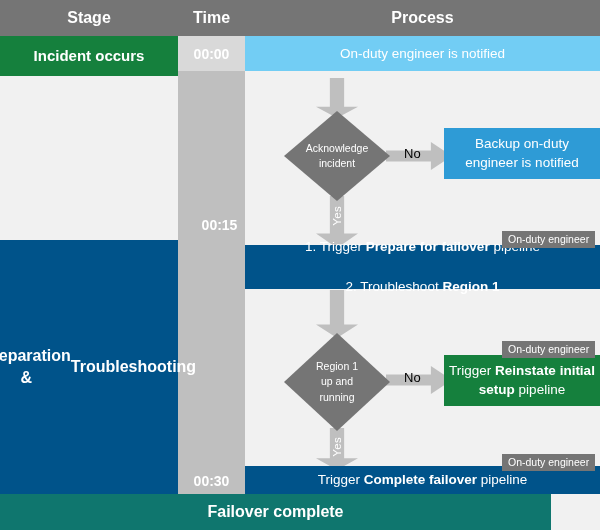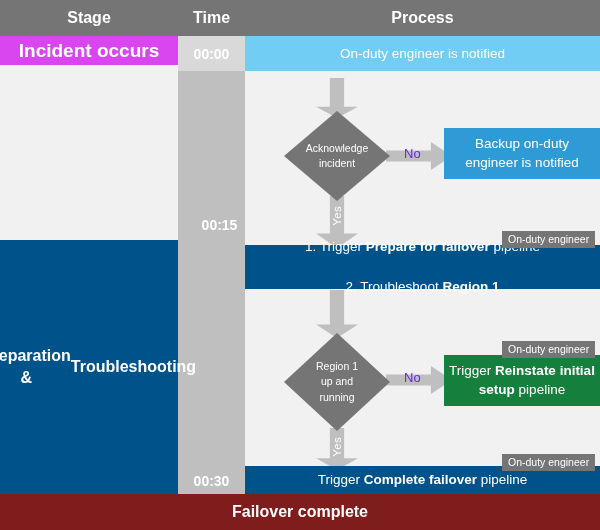--- a/index.html
+++ b/index.html
@@ -29,21 +29,21 @@
 
   
   .stage {
     position: absolute; left: 0; width: 178px;
     color: #ffffff;
     display: flex; align-items: center; justify-content: center;
     text-align: center;
     font-size: 16px; font-weight: bold;
     line-height: 1.35;
   }
-  .stage-incident { top: 36px;  height: 29px; background: #d946ef; font-size: 19px;}
+  .stage-incident { top: 36px;  height: 40px; background: #15803d; font-size: 15px;}
   .stage-ack      { top: 71px;  height: 169px; background: #3b9ddd; }
   .stage-prep     { top: 240px; height: 254px; background: #00538a; }
 
   
   .timecol {
     position: absolute; left: 178px; width: 67px;
     background: #bfbfbf;
     color: #ffffff; font-size: 14px; font-weight: bold;
   }
   .time-bg-top  { top: 36px;  height: 35px; background: #d9d9d9; }
@@ -128,21 +128,21 @@
   .d-region { left: 284px; top: 333px; width: 106px; height: 98px; }
   .vtext {
     position: absolute; z-index: 6;
     color: #ffffff; font-size: 11.5px;
     writing-mode: vertical-rl;
     transform: rotate(180deg);
     letter-spacing: .3px;
   }
   .htext {
     position: absolute; z-index: 6;
-    color: #6d28d9; font-size: 13px;
+    color: #000000; font-size: 13px;
   }
 
   
   .ar-v {
     position: absolute; z-index: 3; background: #bfbfbf;
     clip-path: polygon(33% 0%, 67% 0%, 67% 72%, 100% 72%, 50% 100%, 0% 72%, 33% 72%);
   }
   .ar-h {
     position: absolute; z-index: 3; background: #bfbfbf;
     clip-path: polygon(0% 30%, 68% 30%, 68% 0%, 100% 50%, 68% 100%, 68% 70%, 0% 70%);
@@ -157,22 +157,22 @@
   .ah2 { left: 386px; top: 366px; width: 66px; height: 28px; }
 
   .yes1 { left: 331px; top: 206px; }
   .yes2 { left: 331px; top: 437px; }
   .no1  { left: 404px; top: 146px; }
   .no2  { left: 404px; top: 370px; }
 
   
   .footer {
     position: absolute; left: 0; top: 494px;
-    width: 600px; height: 36px;
-    background: #7f1d1d; color: #ffffff;
+    width: 551px; height: 36px;
+    background: #0f766e; color: #ffffff;
     display: flex; align-items: center; justify-content: center;
     font-size: 16px; font-weight: bold;
   }
 
   .b { font-weight: bold; }
 </style>
 </head>
 <body>
 
 <div id="flow">

